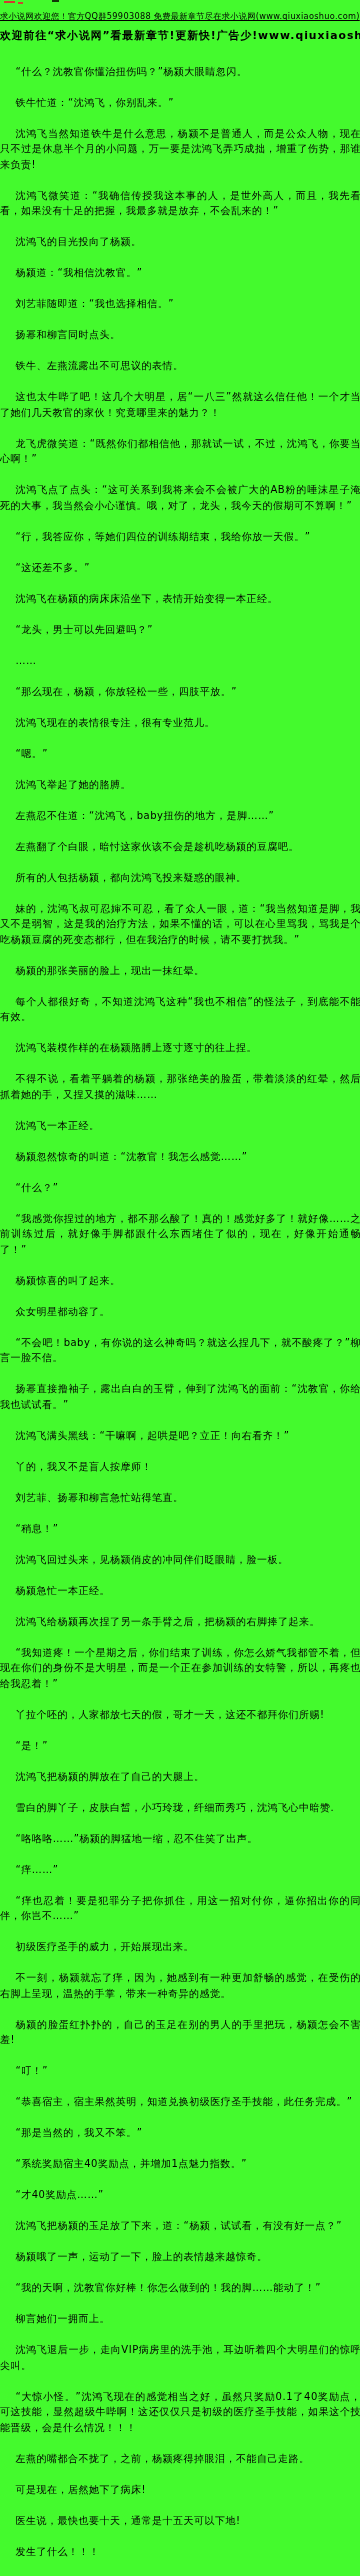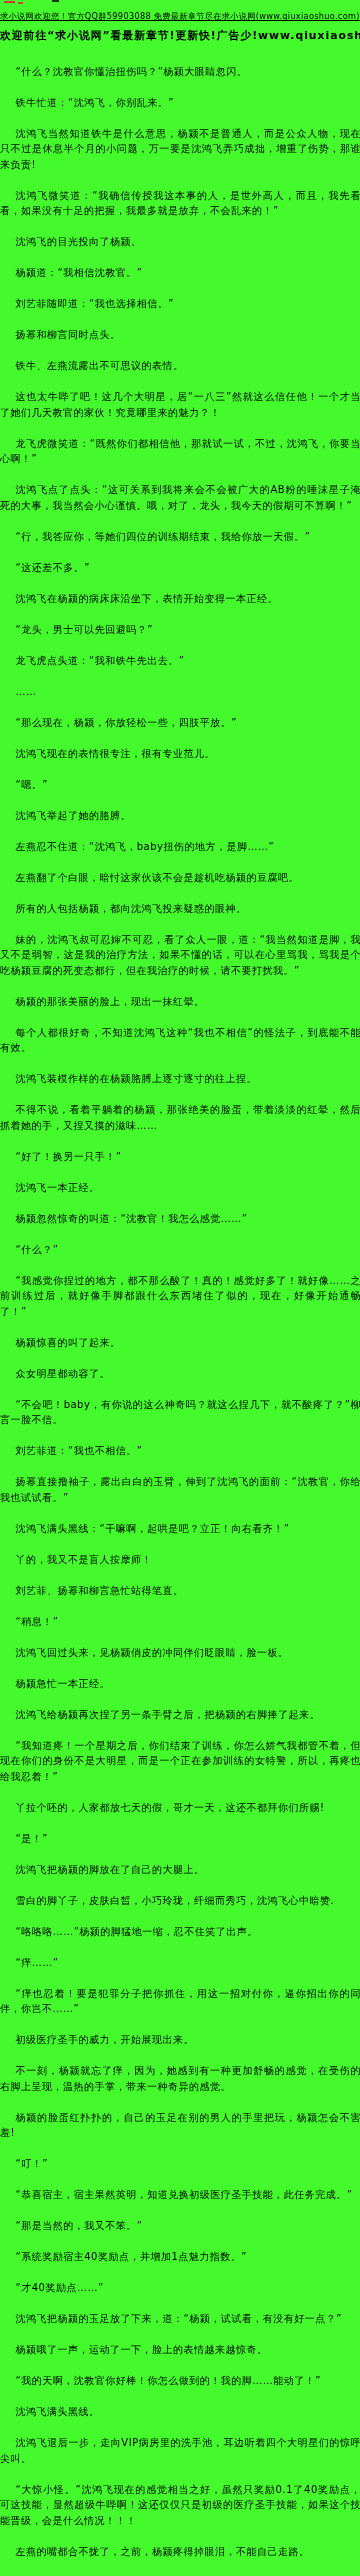--- a/index.html
+++ b/index.html
@@ -61,43 +61,40 @@
     <p>刘艺菲随即道：“我也选择相信。”</p>
     <p>扬幂和柳言同时点头。</p>
     <p>铁牛、左燕流露出不可思议的表情。</p>
     <p>这也太牛哔了吧！这几个大明星，居“一八三”然就这么信任他！一个才当了她们几天教官的家伙！究竟哪里来的魅力？！</p>
     <p>龙飞虎微笑道：“既然你们都相信他，那就试一试，不过，沈鸿飞，你要当心啊！”</p>
     <p>沈鸿飞点了点头：“这可关系到我将来会不会被广大的AB粉的唾沫星子淹死的大事，我当然会小心谨慎。哦，对了，龙头，我今天的假期可不算啊！”</p>
     <p>“行，我答应你，等她们四位的训练期结束，我给你放一天假。”</p>
     <p>“这还差不多。”</p>
     <p>沈鸿飞在杨颍的病床床沿坐下，表情开始变得一本正经。</p>
     <p>“龙头，男士可以先回避吗？”</p>
-    <p>龙飞虎点头道：“我和铁牛先出去。”</p>
     <p>……</p>
     <p>“那么现在，杨颍，你放轻松一些，四肢平放。”</p>
     <p>沈鸿飞现在的表情很专注，很有专业范儿。</p>
     <p>“嗯。”</p>
     <p>沈鸿飞举起了她的胳膊。</p>
     <p>左燕忍不住道：“沈鸿飞，baby扭伤的地方，是脚……”</p>
     <p>左燕翻了个白眼，暗忖这家伙该不会是趁机吃杨颍的豆腐吧。</p>
     <p>所有的人包括杨颍，都向沈鸿飞投来疑惑的眼神。</p>
     <p>妹的，沈鸿飞叔可忍婶不可忍，看了众人一眼，道：“我当然知道是脚，我又不是弱智，这是我的治疗方法，如果不懂的话，可以在心里骂我，骂我是个吃杨颍豆腐的死变态都行，但在我治疗的时候，请不要打扰我。”</p>
     <p>杨颍的那张美丽的脸上，现出一抹红晕。</p>
     <p>每个人都很好奇，不知道沈鸿飞这种“我也不相信”的怪法子，到底能不能有效。</p>
     <p>沈鸿飞装模作样的在杨颍胳膊上逐寸逐寸的往上捏。</p>
     <p>不得不说，看着平躺着的杨颍，那张绝美的脸蛋，带着淡淡的红晕，然后抓着她的手，又捏又摸的滋味……</p>
-    <p>“好了！换另一只手！”</p>
     <p>沈鸿飞一本正经。</p>
     <p>杨颍忽然惊奇的叫道：“沈教官！我怎么感觉……”</p>
     <p>“什么？”</p>
     <p>“我感觉你捏过的地方，都不那么酸了！真的！感觉好多了！就好像……之前训练过后，就好像手脚都跟什么东西堵住了似的，现在，好像开始通畅了！”</p>
     <p>杨颍惊喜的叫了起来。</p>
     <p>众女明星都动容了。</p>
     <p>“不会吧！baby，有你说的这么神奇吗？就这么捏几下，就不酸疼了？”柳言一脸不信。</p>
-    <p>刘艺菲道：“我也不相信。”</p>
     <p>扬幂直接撸袖子，露出白白的玉臂，伸到了沈鸿飞的面前：“沈教官，你给我也试试看。”</p>
     <p>沈鸿飞满头黑线：“干嘛啊，起哄是吧？立正！向右看齐！”</p>
     <p>丫的，我又不是盲人按摩师！</p>
     <p>刘艺菲、扬幂和柳言急忙站得笔直。</p>
     <p>“稍息！”</p>
     <p>沈鸿飞回过头来，见杨颍俏皮的冲同伴们眨眼睛，脸一板。</p>
     <p>杨颍急忙一本正经。</p>
     <p>沈鸿飞给杨颍再次捏了另一条手臂之后，把杨颍的右脚捧了起来。</p>
     <p>“我知道疼！一个星期之后，你们结束了训练，你怎么娇气我都管不着，但现在你们的身份不是大明星，而是一个正在参加训练的女特警，所以，再疼也给我忍着！”</p>
     <p>丫拉个呸的，人家都放七天的假，哥才一天，这还不都拜你们所赐!</p>
@@ -111,21 +108,21 @@
     <p>不一刻，杨颍就忘了痒，因为，她感到有一种更加舒畅的感觉，在受伤的右脚上呈现，温热的手掌，带来一种奇异的感觉。</p>
     <p>杨颍的脸蛋红扑扑的，自己的玉足在别的男人的手里把玩，杨颍怎会不害羞!</p>
     <p>“叮！”</p>
     <p>“恭喜宿主，宿主果然英明，知道兑换初级医疗圣手技能，此任务完成。”</p>
     <p>“那是当然的，我又不笨。”</p>
     <p>“系统奖励宿主40奖励点，并增加1点魅力指数。”</p>
     <p>“才40奖励点……”</p>
     <p>沈鸿飞把杨颍的玉足放了下来，道：“杨颍，试试看，有没有好一点？”</p>
     <p>杨颍哦了一声，运动了一下，脸上的表情越来越惊奇。</p>
     <p>“我的天啊，沈教官你好棒！你怎么做到的！我的脚……能动了！”</p>
-    <p>沈鸿飞满头黑线。</p>
+    <p>柳言她们一拥而上。</p>
     <p>沈鸿飞退后一步，走向VIP病房里的洗手池，耳边听着四个大明星们的惊呼尖叫。</p>
     <p>“大惊小怪。”沈鸿飞现在的感觉相当之好，虽然只奖励0.1了40奖励点，可这技能，显然超级牛哔啊！这还仅仅只是初级的医疗圣手技能，如果这个技能晋级，会是什么情况！！！</p>
     <p>左燕的嘴都合不拢了，之前，杨颍疼得掉眼泪，不能自己走路。</p>
     <p>可是现在，居然她下了病床!</p>
     <p>医生说，最快也要十天，通常是十五天可以下地!</p>
     <p>发生了什么！！！</p>
   </div>
 
 
 </body></html>

